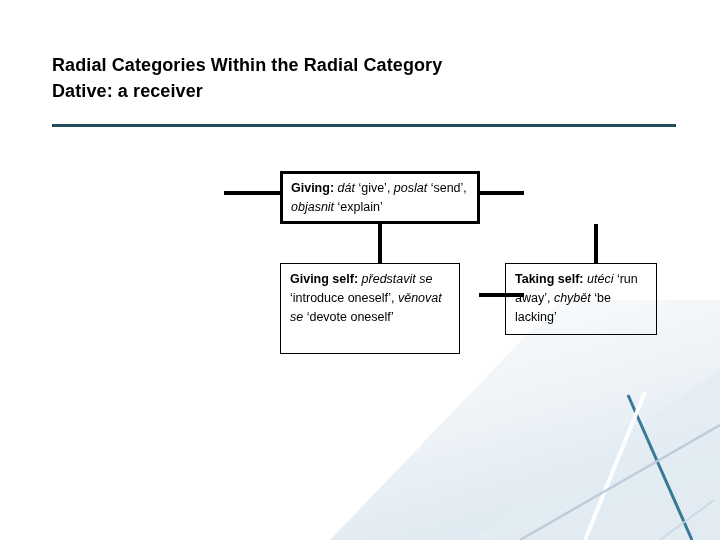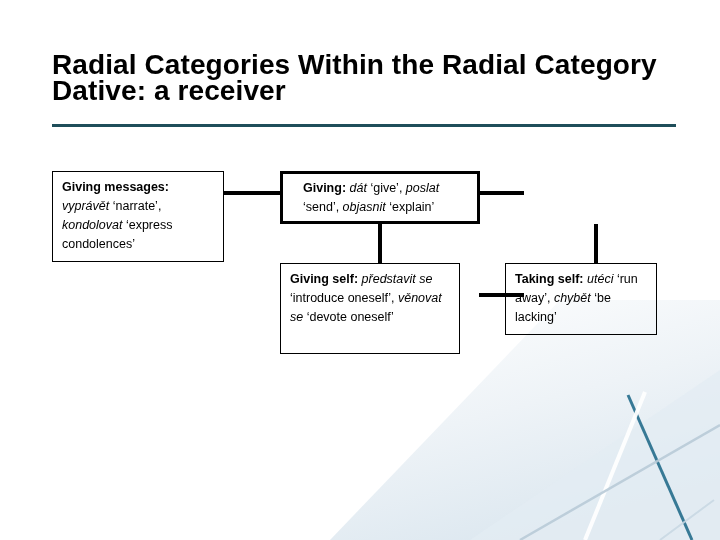--- a/index.html
+++ b/index.html
@@ -31,21 +31,21 @@
 
   
   #title-block {
     position: absolute;
     left: 52px;
     top: 52px;
     width: 630px;
   }
   #slide-title {
     margin: 0;
-    font-size: 28px;
+    font-size: 18px;
     line-height: 26px;
     font-weight: bold;
     color: #000000;
     letter-spacing: 0.1px;
     white-space: pre-line;
   }
   #title-rule {
     position: absolute;
     left: 52px;
     top: 124px;
@@ -66,21 +66,21 @@
     box-sizing: border-box;
     border: 1px solid #000000;
     background: transparent;
     padding: 6px 8px 6px 9px;
     font-size: 12.5px;
     line-height: 19px;
     color: #000000;
   }
   .box.thick {
     border-width: 3px;
-    padding: 5px 7px 5px 20px;
+    padding: 5px 7px 5px 8px;
   }
   .box .lead {
     font-weight: bold;
   }
   .box .cz {
     font-style: italic;
   }
   .box p {
     margin: 0;
   }
@@ -111,25 +111,20 @@
 Dative: a receiver</h1>
   </div>
   <div id="title-rule"></div>
 
   <div class="conn" style="left:224px; top:191px; width:58px; height:4px;"></div>
   <div class="conn" style="left:479px; top:191px; width:45px; height:4px;"></div>
   <div class="conn" style="left:378px; top:224px; width:4px; height:40px;"></div>
   <div class="conn" style="left:594px; top:224px; width:4px; height:40px;"></div>
   <div class="conn" style="left:479px; top:293px; width:45px; height:4px;"></div>
 
-  <div class="box" style="left:52px; top:171px; width:172px; height:91px;">
-    <p>
-      <span class="lead">Giving messages:</span><span> </span><span class="cz">vyprávět</span><span> ‘narrate’, </span><span class="cz">kondolovat</span><span> ‘express condolences’</span>
-    </p>
-  </div>
 
   <div class="box thick" style="left:280px; top:171px; width:200px; height:53px;">
     <p>
       <span class="lead">Giving:</span><span> </span><span class="cz">dát</span><span> ‘give’, </span><span class="cz">poslat</span><span> ‘send’, </span><span class="cz">objasnit</span><span> ‘explain’</span>
     </p>
   </div>
 
 
   <div class="box" style="left:280px; top:263px; width:180px; height:91px;">
     <p>

